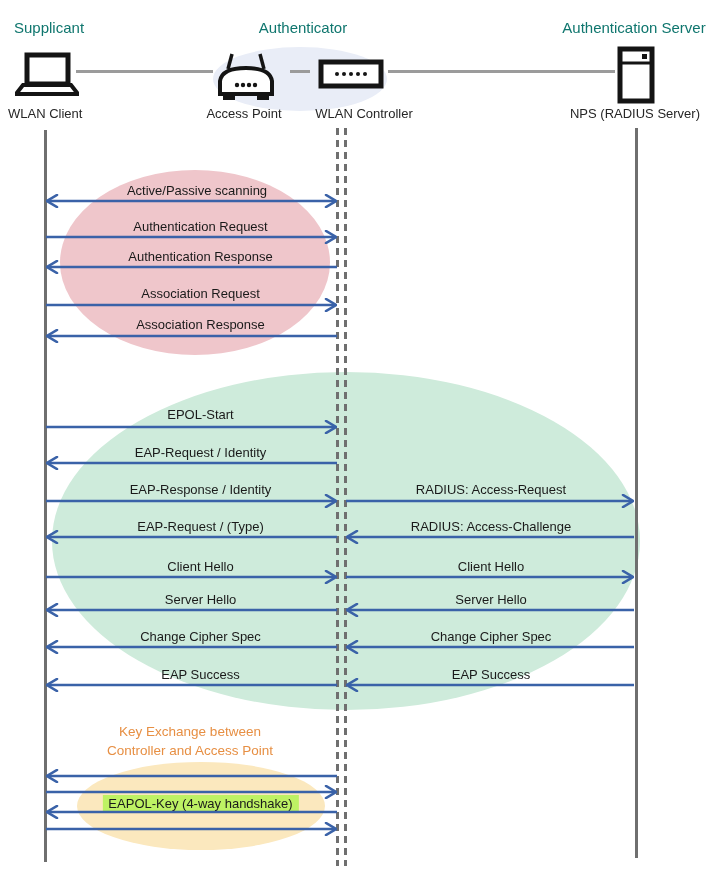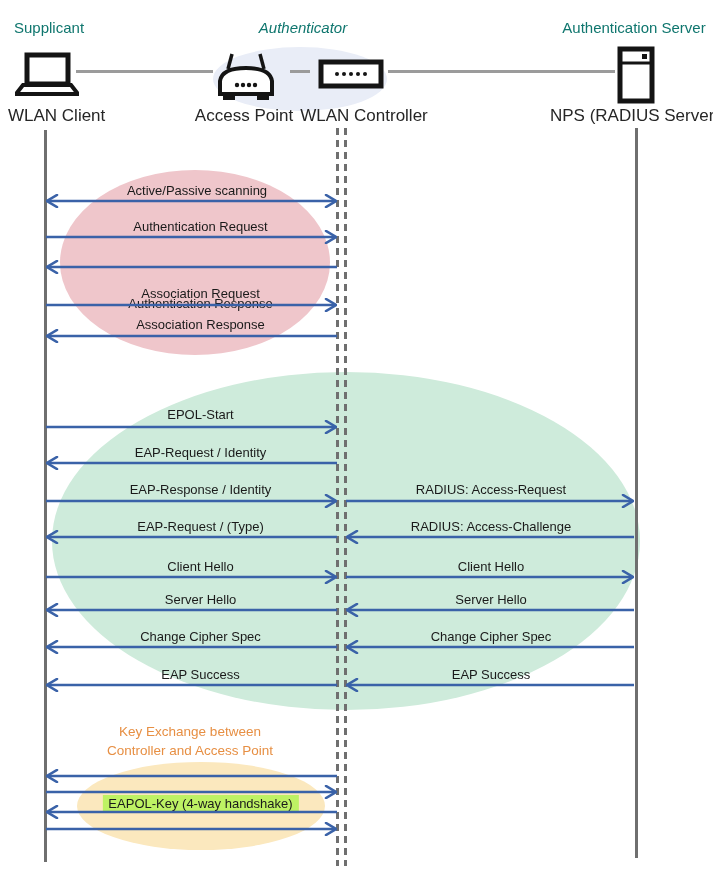--- a/index.html
+++ b/index.html
@@ -2,21 +2,21 @@
 <html><head>
 <meta charset="utf-8">
 <style>
   html,body{margin:0;padding:0;background:#fff;}
   .canvas{
     position:relative;width:713px;height:875px;background:#fff;overflow:hidden;
     font-family:"Liberation Sans",sans-serif;color:#1a1a1a;
   }
   .abs{position:absolute;}
   .role-label{font-size:15px;color:#0f766e;white-space:nowrap;}
-  .device-label{font-size:17px;color:#262626;white-space:nowrap;}
+  .device-label{font-size:13px;color:#262626;white-space:nowrap;}
   .centered{transform:translateX(-50%);text-align:center;}
   .conn{position:absolute;height:3px;background:#9b9b9b;}
   .lifeline{position:absolute;width:3px;background:#6f6f6f;}
   .lifeline-dashed{
     position:absolute;width:3px;
     background:repeating-linear-gradient(to bottom,#6f6f6f 0 7px,transparent 7px 12px);
   }
   .ellipse{position:absolute;border-radius:50%;}
   .phase-title{position:absolute;font-size:13.5px;white-space:nowrap;transform:translateX(-50%);text-align:center;line-height:19px;}
   .msg-label{
@@ -26,21 +26,21 @@
   .msg-label.whitebg{background:#bef264;padding:1px 6px;}
   .arrow-svg{position:absolute;display:block;}
   .icon{position:absolute;}
 </style>
 </head>
 <body>
 
 <div class="canvas">
 
   <div class="abs role-label" style="left:14px;top:19px;">Supplicant</div>
-  <div class="abs role-label centered" style="left:303px;top:19px;font-style:italic;">Authenticator</div>
+  <div class="abs role-label centered" style="left:303px;top:19px;">Authenticator</div>
   <div class="abs role-label centered" style="left:634px;top:19px;">Authentication Server</div>
 
   <div class="ellipse" style="left:213px;top:47px;width:174px;height:64px;background:#e9edf7;"></div>
 
   <div class="conn" style="left:76px;top:70px;width:137px;"></div>
   <div class="conn" style="left:290px;top:70px;width:20px;"></div>
   <div class="conn" style="left:388px;top:70px;width:227px;"></div>
 
   <svg class="icon" style="left:15px;top:52px;" width="64" height="46" viewBox="0 0 64 46">
     <rect x="12" y="3" width="41" height="29" fill="#fff" stroke="#141414" stroke-width="5"></rect>
@@ -98,21 +98,21 @@
       <svg width="291" height="14" class="arrow-svg" style="left: 46px; top: 194px;">
         <line x1="3" x2="288" y1="7" y2="7" stroke="#3a62a8" stroke-width="2.4"></line>
         <polyline points="11,1 1,7 11,13" fill="none" stroke="#3a62a8" stroke-width="2.6" stroke-linecap="round"></polyline>
         <polyline points="280,1 290,7 280,13" fill="none" stroke="#3a62a8" stroke-width="2.6" stroke-linecap="round"></polyline>
       </svg>
       <div class="msg-label" style="left: 200.5px; top: 219px;">Authentication Request</div>
       <svg width="291" height="14" class="arrow-svg" style="left: 46px; top: 230px;">
         <line x1="0" x2="288" y1="7" y2="7" stroke="#3a62a8" stroke-width="2.4"></line>
         <polyline points="280,1 290,7 280,13" fill="none" stroke="#3a62a8" stroke-width="2.6" stroke-linecap="round"></polyline>
       </svg>
-      <div class="msg-label" style="left: 200.5px; top: 249px; margin-top: 47px;">Authentication Response</div>
+      <div class="msg-label" style="left: 200.5px; top: 249px;">Authentication Response</div>
       <svg width="291" height="14" class="arrow-svg" style="left: 46px; top: 260px;">
         <line x1="3" x2="291" y1="7" y2="7" stroke="#3a62a8" stroke-width="2.4"></line>
         <polyline points="11,1 1,7 11,13" fill="none" stroke="#3a62a8" stroke-width="2.6" stroke-linecap="round"></polyline>
       </svg>
       <div class="msg-label" style="left: 200.5px; top: 286px;">Association Request</div>
       <svg width="291" height="14" class="arrow-svg" style="left: 46px; top: 298px;">
         <line x1="0" x2="288" y1="7" y2="7" stroke="#3a62a8" stroke-width="2.4"></line>
         <polyline points="280,1 290,7 280,13" fill="none" stroke="#3a62a8" stroke-width="2.6" stroke-linecap="round"></polyline>
       </svg>
       <div class="msg-label" style="left: 200.5px; top: 317px;">Association Response</div>

